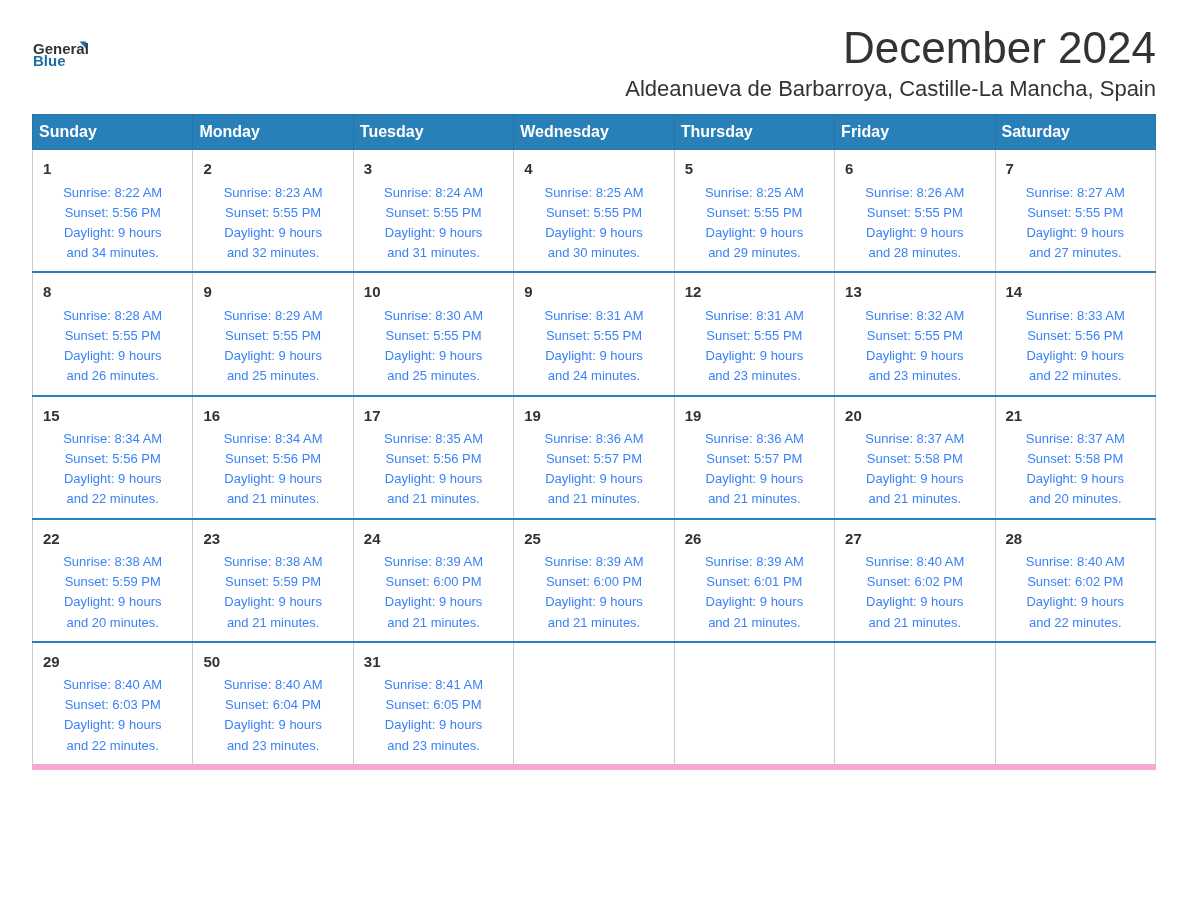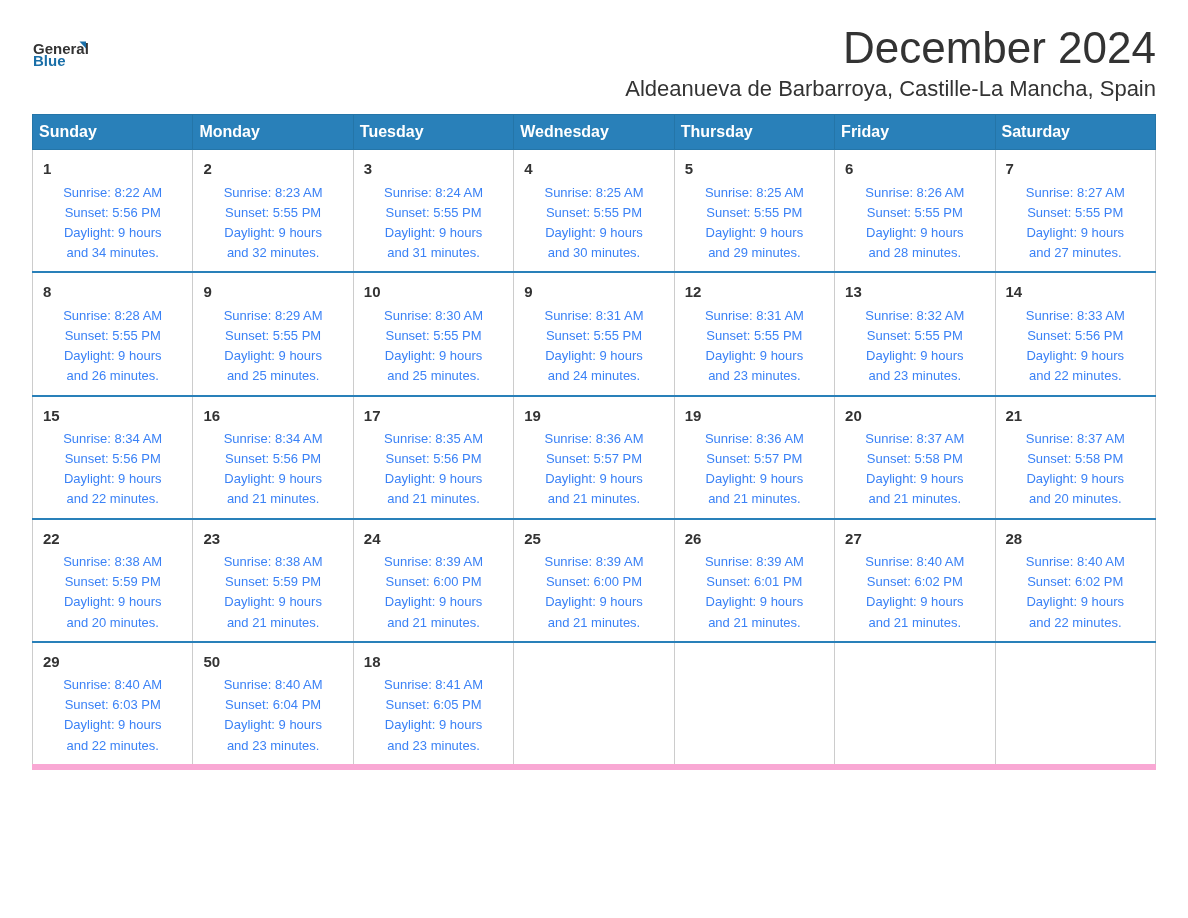--- a/index.html
+++ b/index.html
@@ -238,21 +238,21 @@
       <tr>
         <td>
           <span class="day-number">29</span>
           <div class="day-info">Sunrise: 8:40 AM<br>Sunset: 6:03 PM<br>Daylight: 9 hours<br>and 22 minutes.</div>
         </td>
         <td>
           <span class="day-number">50</span>
           <div class="day-info">Sunrise: 8:40 AM<br>Sunset: 6:04 PM<br>Daylight: 9 hours<br>and 23 minutes.</div>
         </td>
         <td>
-          <span class="day-number">18</span>
+          <span class="day-number">31</span>
           <div class="day-info">Sunrise: 8:41 AM<br>Sunset: 6:05 PM<br>Daylight: 9 hours<br>and 23 minutes.</div>
         </td>
         <td class="empty"></td>
         <td class="empty"></td>
         <td class="empty"></td>
         <td class="empty"></td>
       </tr>
     </tbody>
 </table>
 

